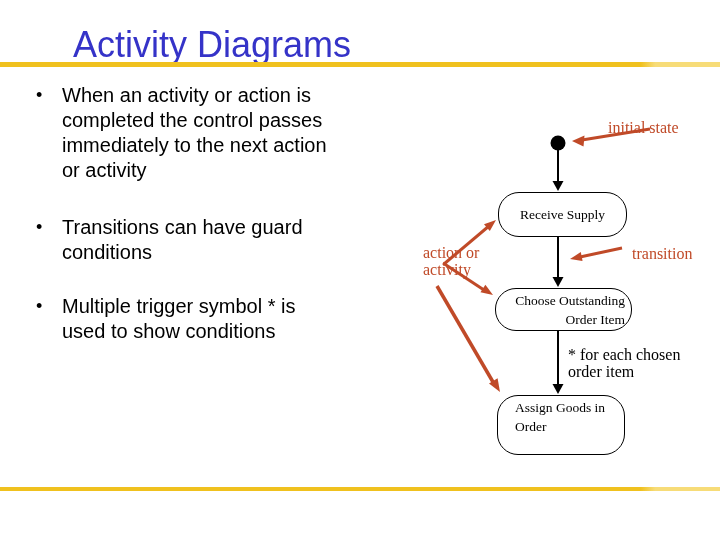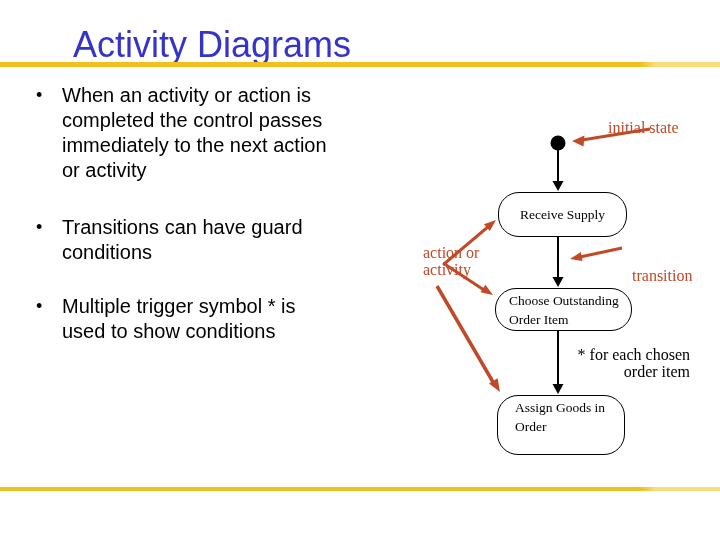--- a/index.html
+++ b/index.html
@@ -46,21 +46,21 @@
     font-family:"Liberation Serif","DejaVu Serif",serif;
     font-size:13.5px;line-height:19px;color:var(--ink);
   }
   .node-center{display:flex;align-items:center;justify-content:center;text-align:center;}
   .node-left{padding:2px 6px 0 13px;text-align:left;}
   .dlabel{
     position:absolute;
     font-family:"Liberation Serif","DejaVu Serif",serif;
     font-size:16px;line-height:17px;color:var(--red);
   }
-  .dlabel.black{color:var(--ink);text-align:right;}
+  .dlabel.black{color:var(--ink);}
 </style>
 </head>
 <body>
 
 <div class="slide">
 
   <h1 class="title">Activity Diagrams</h1>
   <div class="rule rule-top"></div>
 
   <div class="bullet" style="top:83px">
@@ -111,26 +111,26 @@
     </g>
     <g>
       <line x1="437" y1="286" x2="493" y2="382" class="red-line-thick"></line>
       <polygon points="500,392 489,383.4 497.6,378.2" class="red-head"></polygon>
     </g>
   </svg>
 
   <div class="node node-center" style="left:498px;top:192px;width:129px;height:45px;">
     <span>Receive Supply</span>
   </div>
-  <div class="node node-left" style="left:495px;top:288px;width:137px;height:43px;">
+  <div class="node node-left" style="left:495px;top:288px;width:137px;height:43px;text-align:right;">
     <span>Choose Outstanding Order Item</span>
   </div>
   <div class="node node-left" style="left:497px;top:395px;width:128px;height:60px;padding-left:17px;">
     <span>Assign Goods in Order</span>
   </div>
 
   <div class="dlabel" style="left:608px;top:119px;width:80px;">initial state</div>
   <div class="dlabel" style="left:383px;top:244px;width:58px;margin-left:40px;">action or activity</div>
-  <div class="dlabel" style="left:632px;top:245px;width:70px;margin-top:22px;">transition</div>
+  <div class="dlabel" style="left:632px;top:245px;width:70px;">transition</div>
   <div class="dlabel black" style="left:568px;top:346px;width:122px;">* for each chosen order item</div>
 
   <div class="rule rule-bottom"></div>
 </div>
 
 </body></html>

